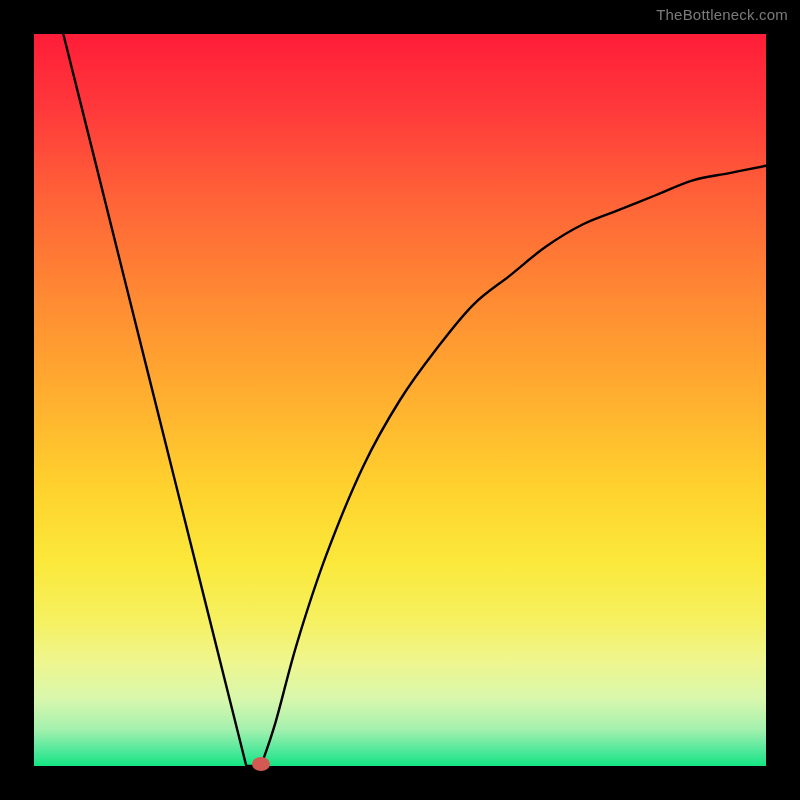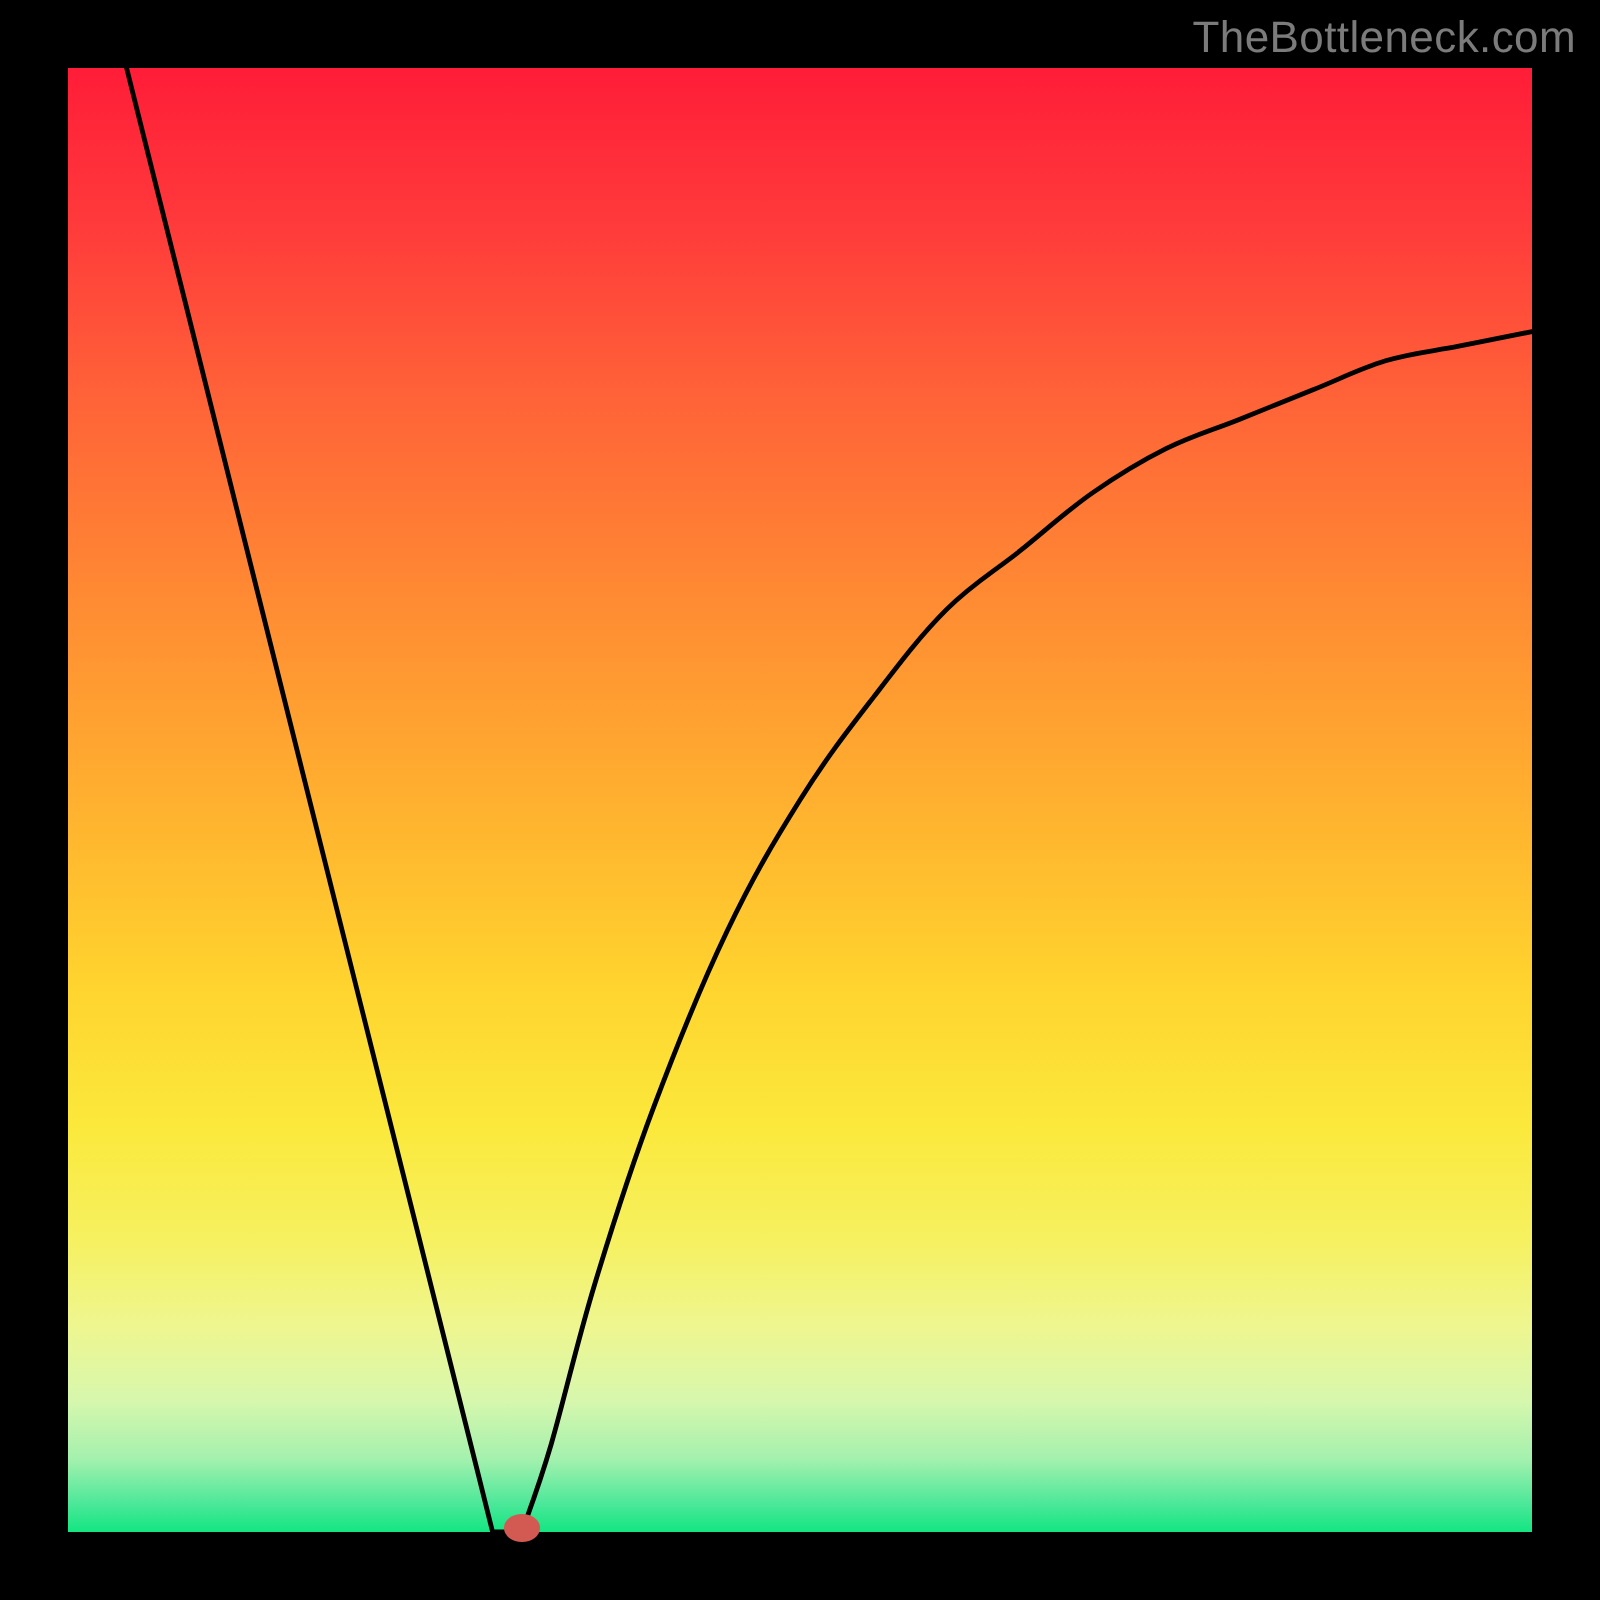--- a/index.html
+++ b/index.html
@@ -40,21 +40,21 @@
       #a4f1ae 95%,
       #4ee89a 98%,
       #13e581 100%
     );
   }
   .watermark {
     position: absolute;
     top: 6px;
     right: 12px;
     color: #7b7b7b;
-    font-size: 22px;
+    font-size: 15px;
     font-weight: 500;
     letter-spacing: 0.2px;
     user-select: none;
   }
   svg.curve {
     position: absolute;
     left: 0;
     top: 0;
     width: 732px;
     height: 732px;

